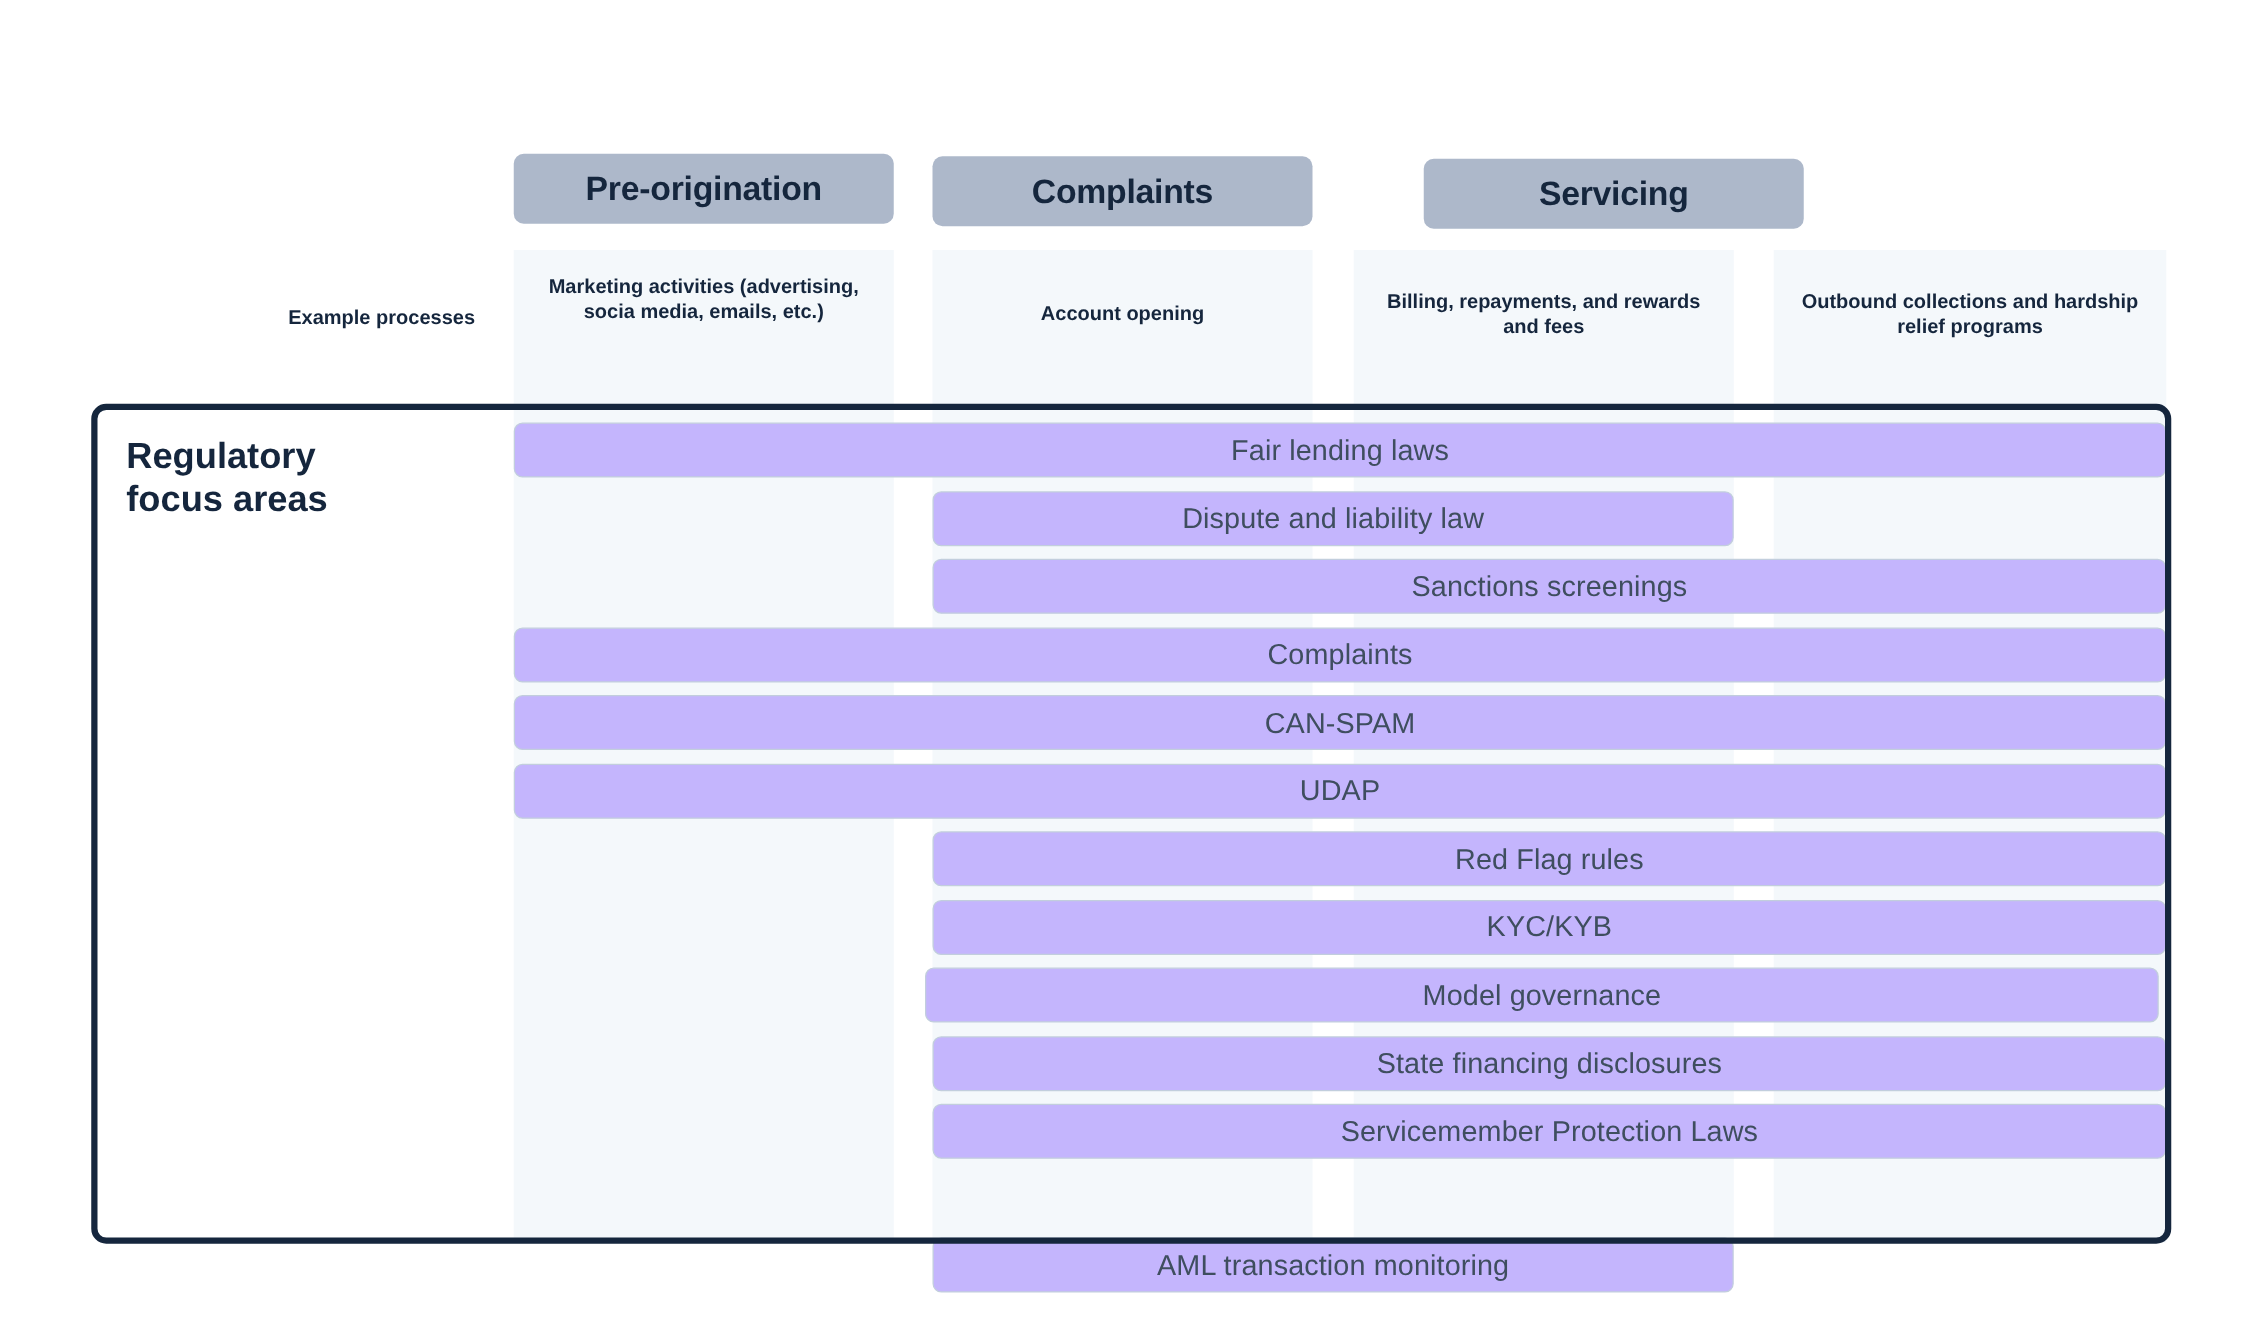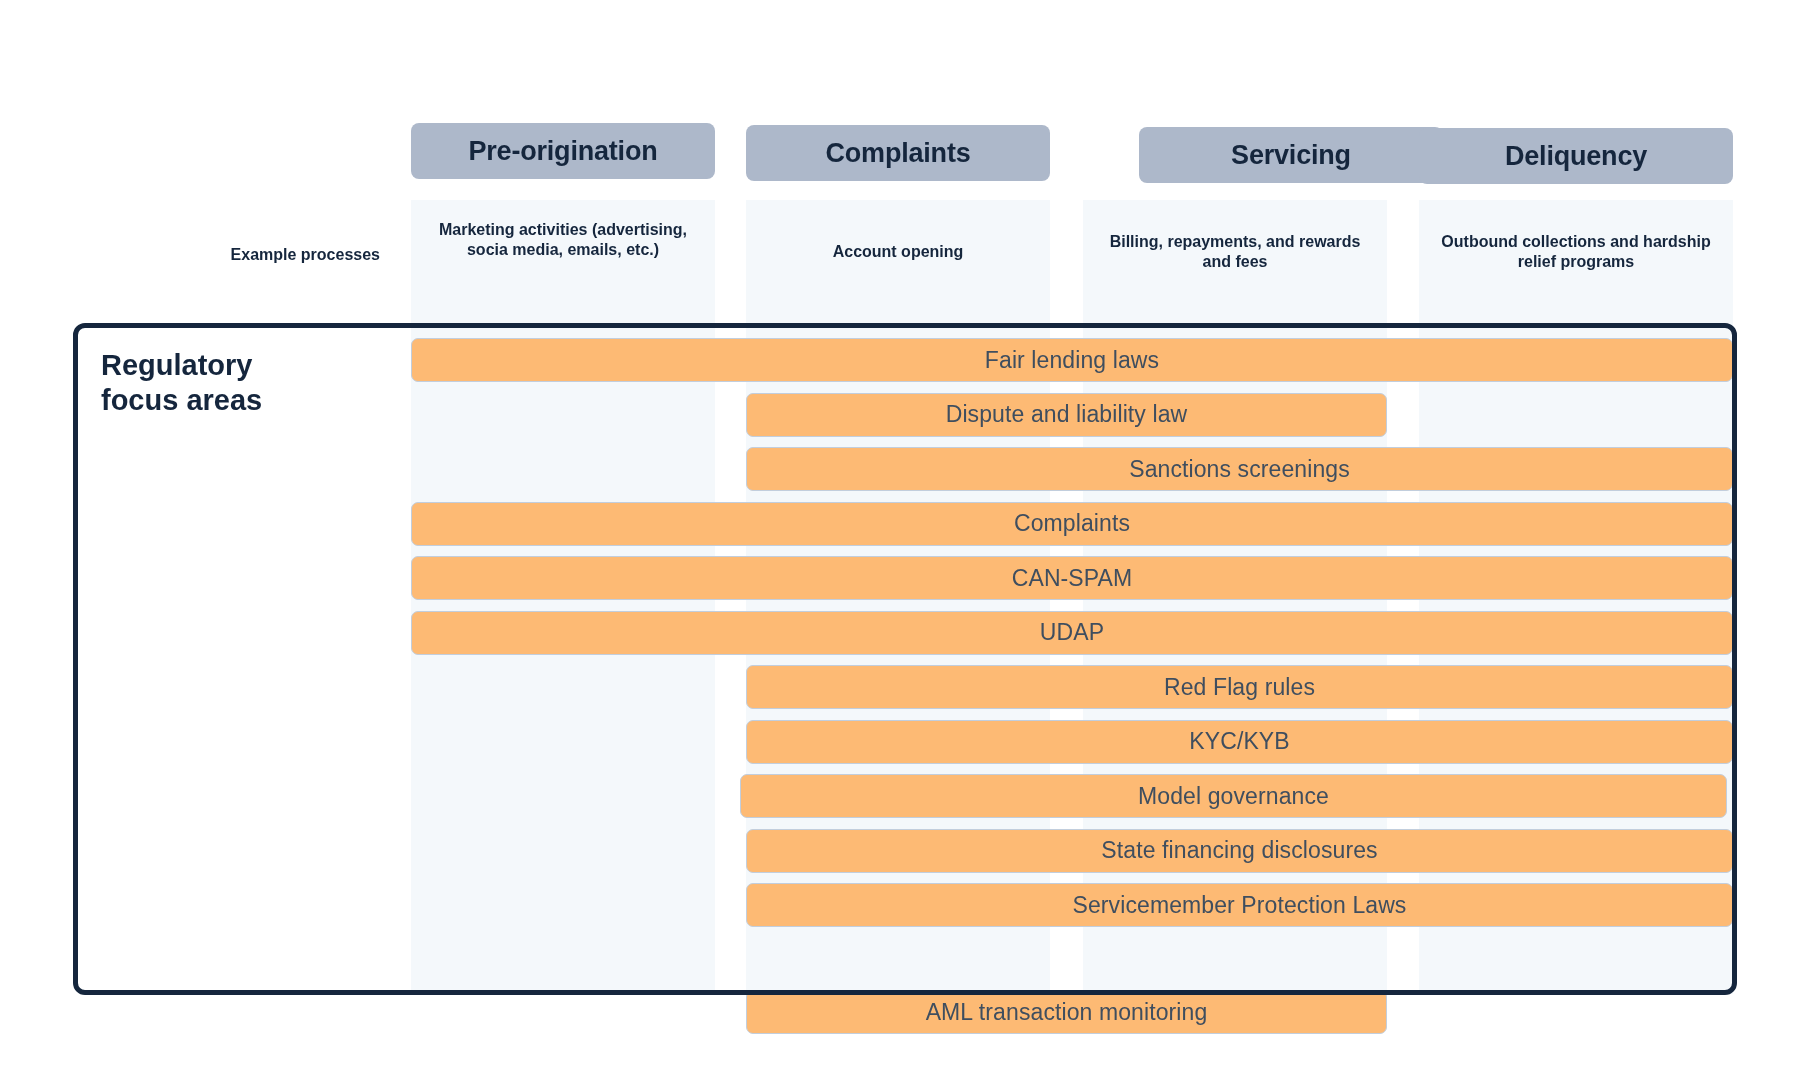--- a/index.html
+++ b/index.html
@@ -89,21 +89,21 @@
     font-weight: bold;
     line-height: 1.22;
     color: #15263d;
     white-space: pre-line;
   }
 
   
   .reg-bar {
     position: absolute;
     height: 44px;
-    background: #fdba74;
+    background: #c4b5fd;
     border: 1.5px solid #c2cedd;
     border-radius: 7px;
     box-sizing: border-box;
     display: flex;
     align-items: center;
     justify-content: center;
     font-size: 23px;
     color: #3f4e5f;
     letter-spacing: 0.1px;
   }
@@ -119,23 +119,20 @@
   <div class="col-bg" style="left:1419px; top:200px; width:314px; height:794px;"></div>
 
   <div class="stage-header" style="left:411px; top:123px; width:304px;">
     <span>Pre-origination</span>
   </div>
   <div class="stage-header" style="left:746px; top:125px; width:304px;">
     <span>Complaints</span>
   </div>
   <div class="stage-header" style="left:1139px; top:127px; width:304px;">
     <span>Servicing</span>
-  </div>
-  <div class="stage-header" style="left:1419px; top:128px; width:314px;">
-    <span>Deliquency</span>
   </div>
 
   <div class="row-label" style="left:80px; top:246px; width:300px;">Example processes</div>
 
   <div class="proc-cell" style="left:746px; top:242px; width:304px; height:70px;">
     <span>Account opening</span>
   </div>
   <div class="proc-cell" style="left:411px; top:220px; width:304px; height:90px;">
     <span>Marketing activities (advertising, socia media, emails, etc.)</span>
   </div>

